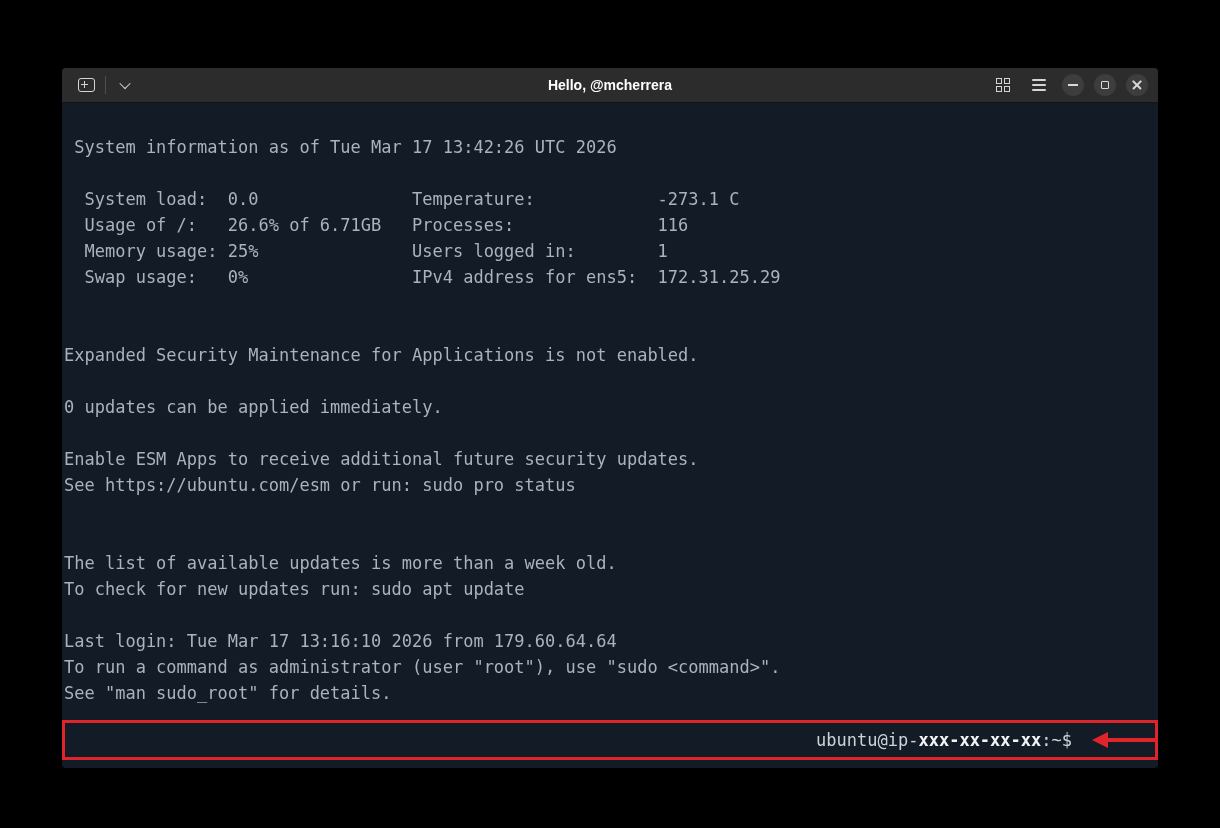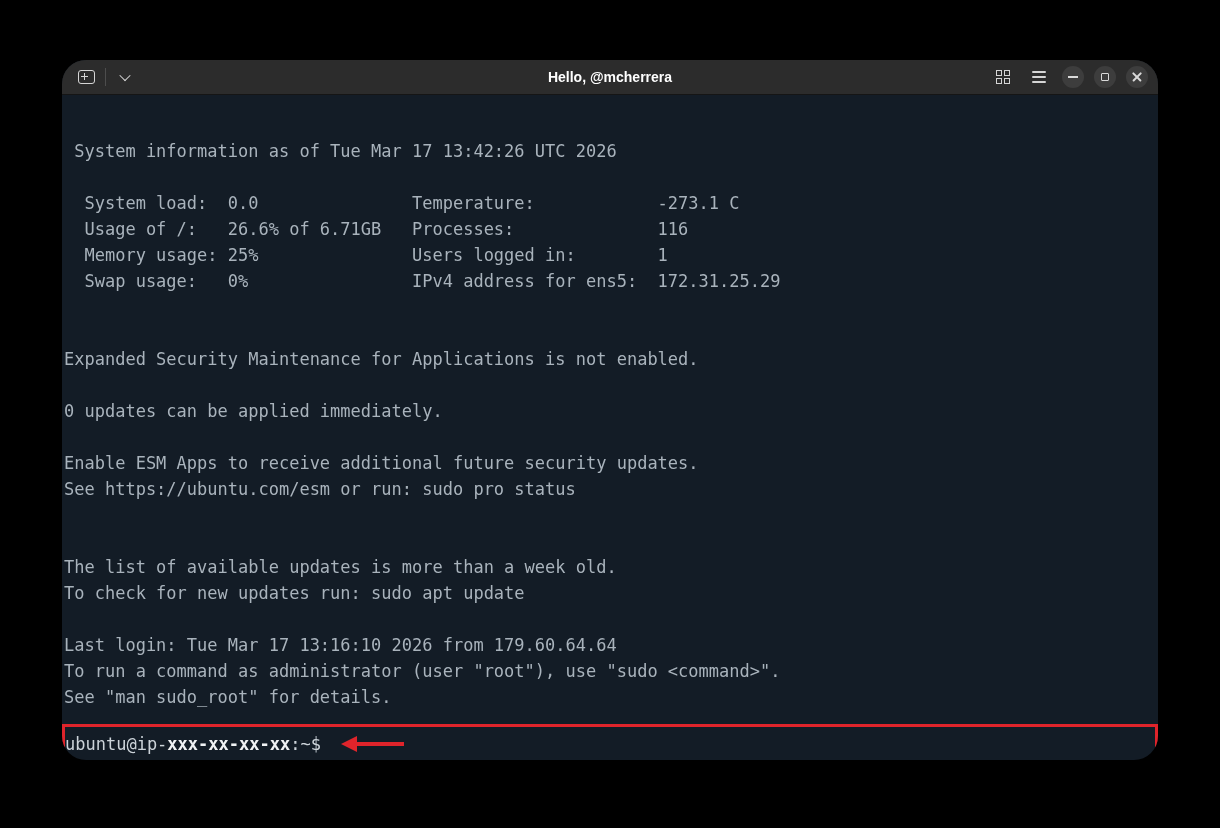--- a/index.html
+++ b/index.html
@@ -6,23 +6,23 @@
   body {
     width:1220px; height:828px;
     background:#000000;
     position:relative;
     overflow:hidden;
     font-family:"Liberation Sans", sans-serif;
   }
 
   
   .window {
-    position:absolute; left:62px; top:60px;
+    position:absolute; left:62px; top:68px;
     width:1096px; height:700px;
-    border-radius:24px;
+    border-radius:4px;
     overflow:hidden;
     background:#131c26;
     box-shadow:0 0 0 1px rgba(0,0,0,0.6);
   }
 
   
   .titlebar {
     height:34px;
     background:#2c2c2c;
     border-bottom:1px solid #151515;
@@ -80,37 +80,36 @@
     width:12px; height:1.6px; background:#d9d9d9; border-radius:1px;
   }
   .close-glyph::before { transform:rotate(45deg); }
   .close-glyph::after  { transform:rotate(-45deg); }
 
   
   .screen {
     position:relative;
     height:665px;
     font-family:"DejaVu Sans Mono", "Liberation Mono", monospace;
-    margin-top:12px;
   }
   .motd {
     margin:0;
     padding:31px 0 0 2px;
     font-family:inherit;
     font-size:17px; line-height:26px;
     color:#a9b3bc;
     white-space:pre;
   }
 
   
   .prompt-row {
     position:absolute; left:0; right:0; top:617px; height:40px;
     box-sizing:border-box;
     border:3px solid #df242b;
-    display:flex; align-items:center;
+    display:flex; align-items:center;justify-content:flex-end;
   }
   .prompt {
     font-size:17px; line-height:26px;
     color:#ccd3d9; white-space:pre;
   }
   .prompt .masked { font-weight:700; color:#f0f2f4; }
   .arrow-left { display:flex; align-items:center; margin-left:20px; }
   .arrow-left .head {
     width:0; height:0;
     border-top:8px solid transparent;

